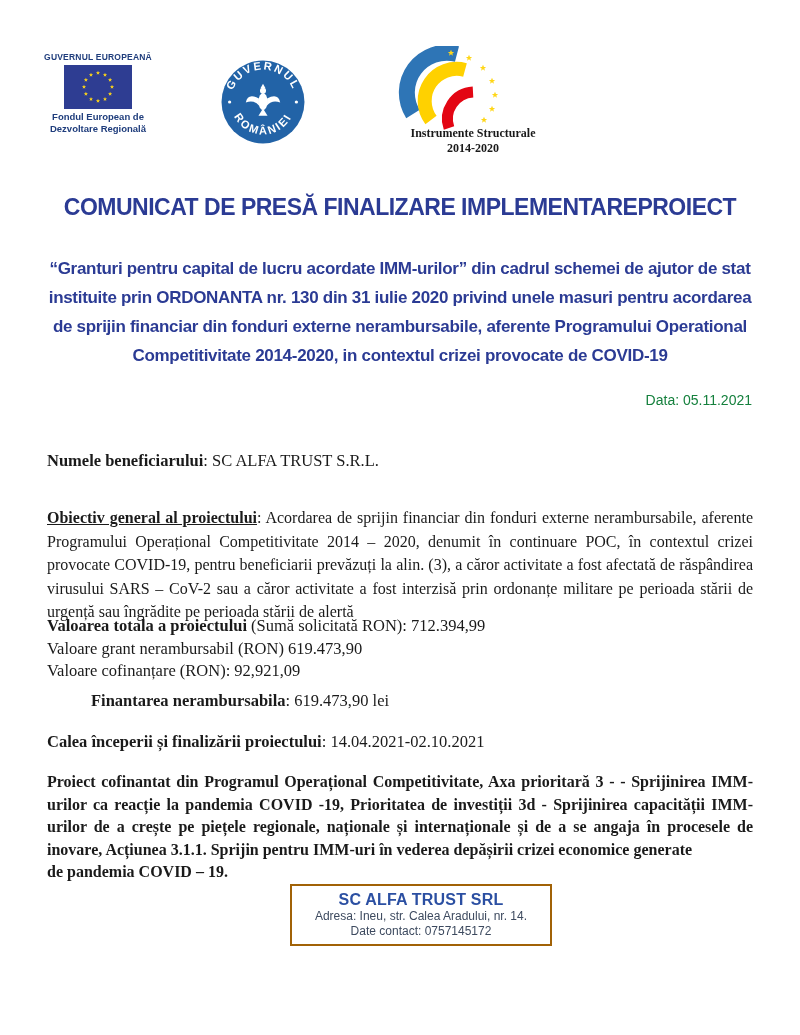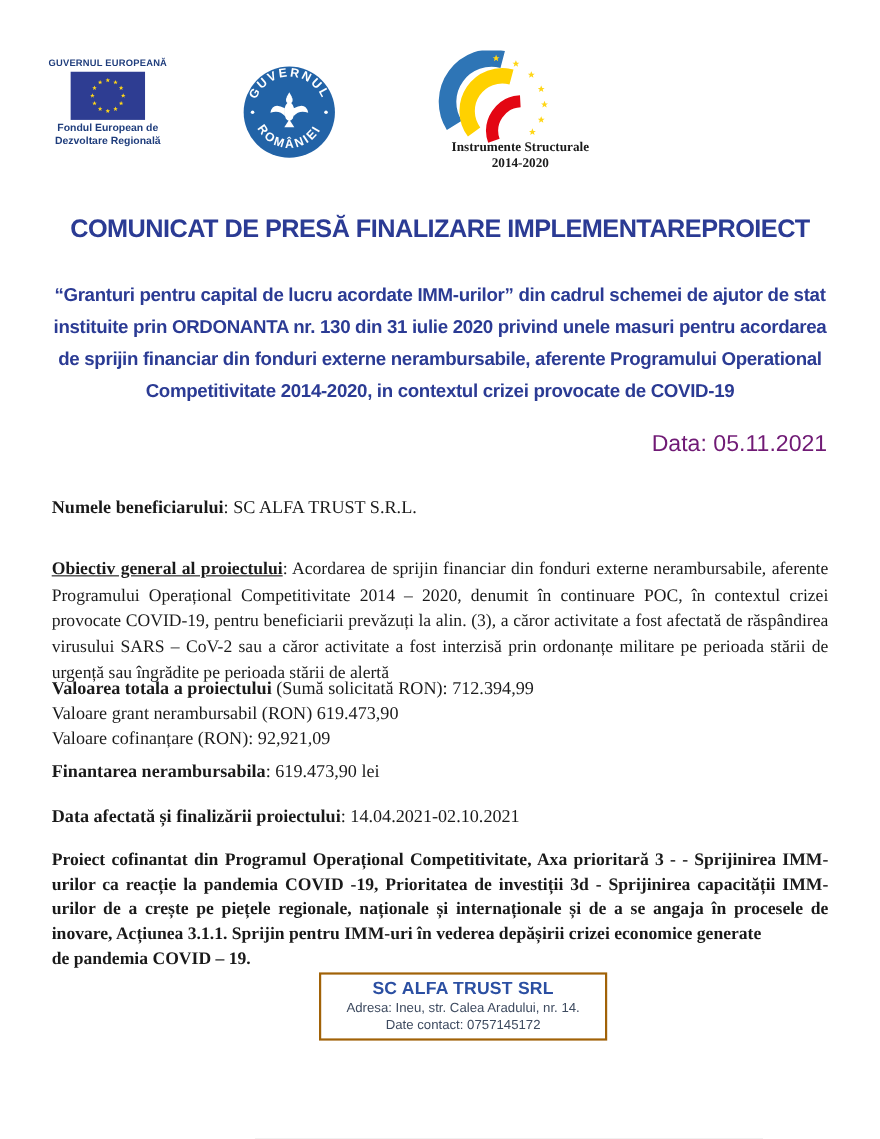--- a/index.html
+++ b/index.html
@@ -43,29 +43,29 @@
   .doc-subtitle {
     position: absolute; top: 254px; left: 42px; right: 42px;
     text-align: center;
     font-family: "Liberation Sans", sans-serif;
     font-size: 17px; font-weight: bold; line-height: 29px; letter-spacing: -0.3px;
     color: #2b3b94;
   }
   .date-line {
     position: absolute; top: 392px; right: 48px;
     font-family: "Liberation Sans", sans-serif;
-    font-size: 21px; color: #701a75;
+    font-size: 14px; color: #15803d;
   }
   
   .body-line { position: absolute; left: 47px; right: 47px; font-size: 16.5px; }
   .beneficiary { top: 451px; }
   .objective { top: 506px; font-size: 16px; line-height: 23.5px; text-align: justify; }
   .objective .lbl { text-decoration: underline; }
   .values-block { top: 615px; line-height: 22.5px; }
-  .funding { top: 691px; }
+  .funding { top: 691px; margin-left: 44px; }
   .dates-line { top: 732px; }
   .lbl { font-weight: bold; }
   .cofinanced {
     position: absolute; top: 771px; left: 47px; right: 47px;
     font-size: 16px; font-weight: bold; line-height: 22.5px;
     text-align: justify; white-space: pre-line;
   }
   
   .footer-box {
     position: absolute; top: 884px; left: 290px; width: 262px; height: 62px;
@@ -163,21 +163,21 @@
   <div class="body-line objective"><span class="lbl">Obiectiv general al proiectului</span><span>: Acordarea de sprijin financiar din fonduri externe nerambursabile, aferente Programului Operațional Competitivitate 2014 – 2020, denumit în continuare POC, în contextul crizei provocate COVID-19, pentru beneficiarii prevăzuți la alin. (3), a căror activitate a fost afectată de răspândirea virusului SARS – CoV-2 sau a căror activitate a fost interzisă prin ordonanțe militare pe perioada stării de urgență sau îngrădite pe perioada stării de alertă</span></div>
 
   <div class="body-line values-block">
     <div><span class="lbl">Valoarea totala a proiectului</span><span> (Sumă solicitată RON): 712.394,99</span></div>
     <div>Valoare grant nerambursabil (RON) 619.473,90</div>
     <div>Valoare cofinanțare (RON): 92,921,09</div>
   </div>
 
   <div class="body-line funding"><span class="lbl">Finantarea nerambursabila</span><span>: 619.473,90 lei</span></div>
 
-  <div class="body-line dates-line"><span class="lbl">Data afectată și finalizării proiectului</span><span>: 14.04.2021-02.10.2021</span></div>
+  <div class="body-line dates-line"><span class="lbl">Calea începerii și finalizării proiectului</span><span>: 14.04.2021-02.10.2021</span></div>
 
   <div class="cofinanced">Proiect cofinantat din Programul Operațional Competitivitate, Axa prioritară 3 - - Sprijinirea IMM-urilor ca reacție la pandemia COVID -19, Prioritatea de investiții 3d - Sprijinirea capacității IMM-urilor de a crește pe piețele regionale, naționale și internaționale și de a se angaja în procesele de inovare, Acțiunea 3.1.1. Sprijin pentru IMM-uri în vederea depășirii crizei economice generate
 de pandemia COVID – 19.</div>
 
   <div class="footer-box">
     <div class="footer-company">SC ALFA TRUST SRL</div>
     <div class="footer-address">Adresa: Ineu, str. Calea Aradului, nr. 14.</div>
     <div class="footer-contact">Date contact: 0757145172</div>
   </div>
 

